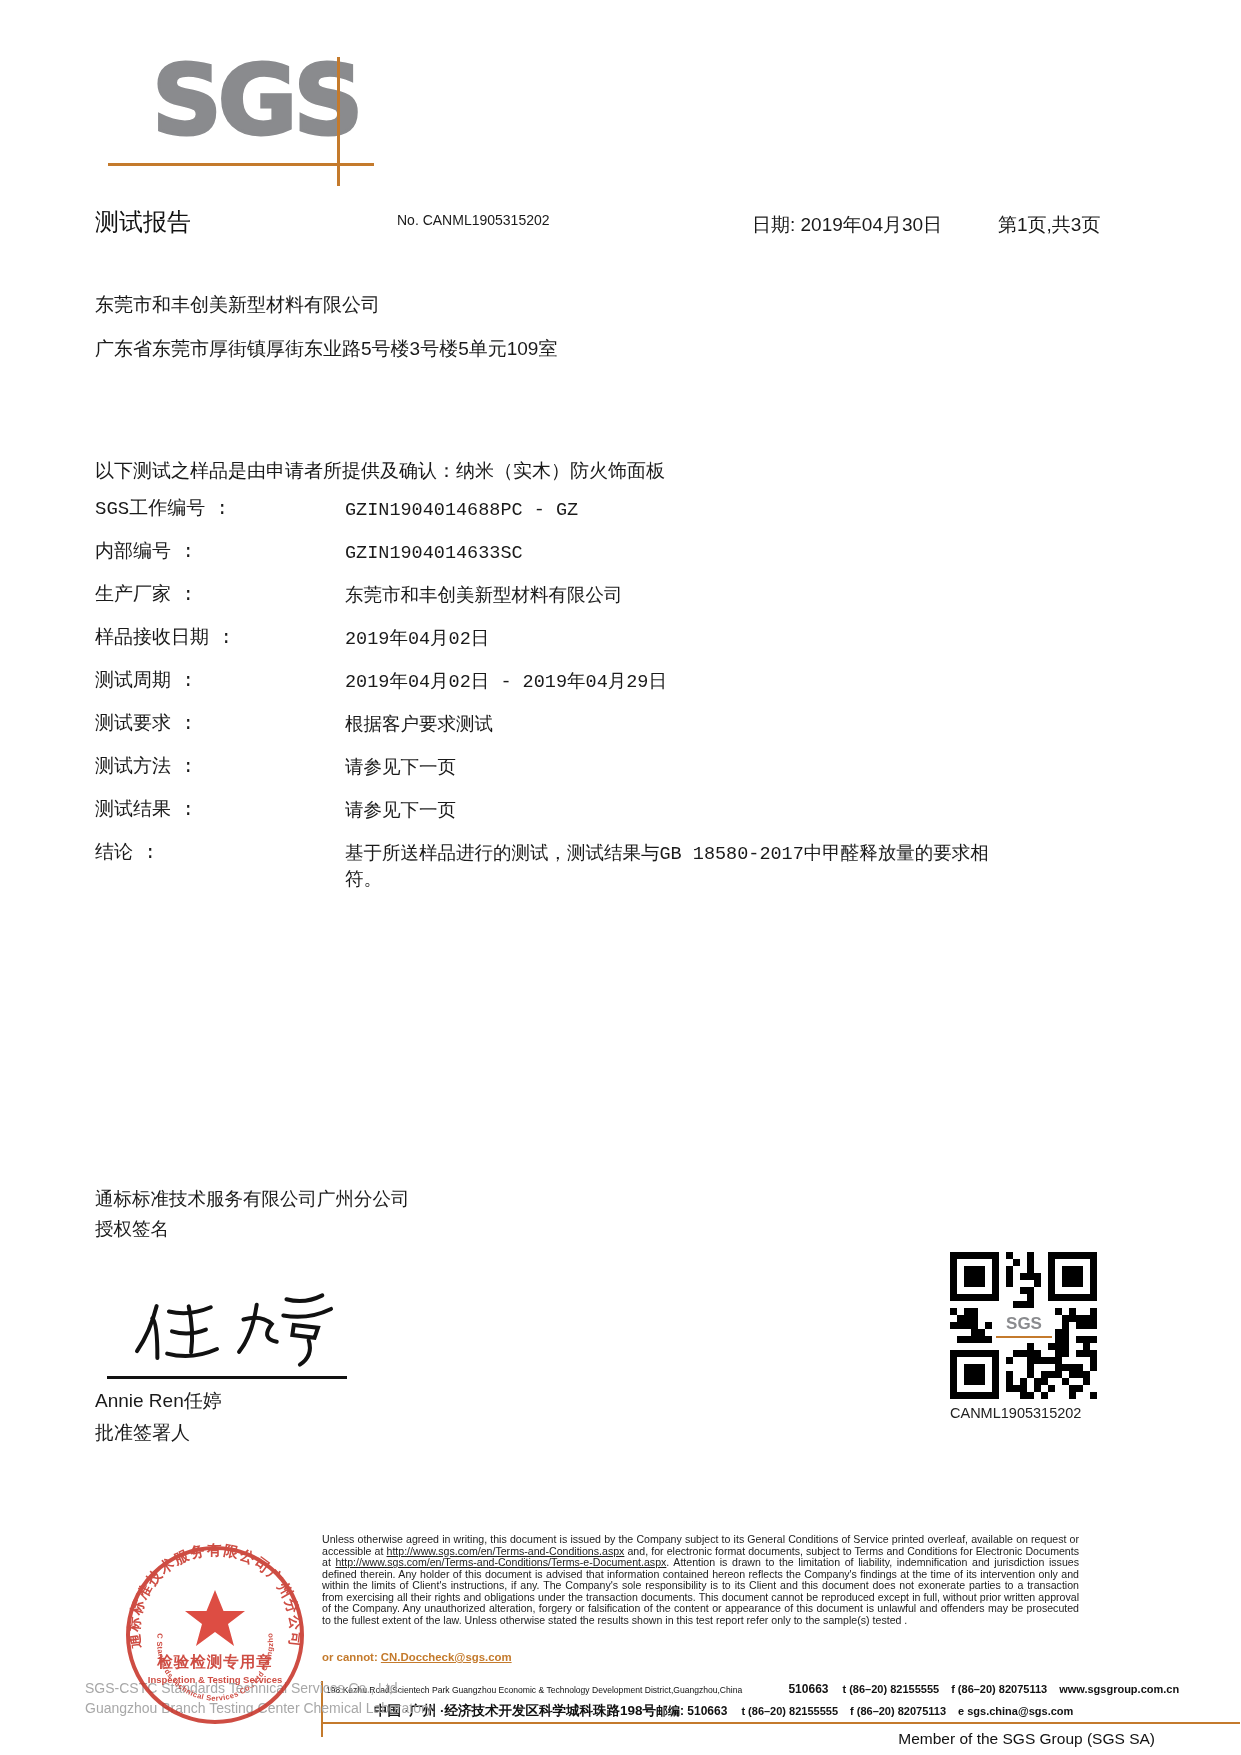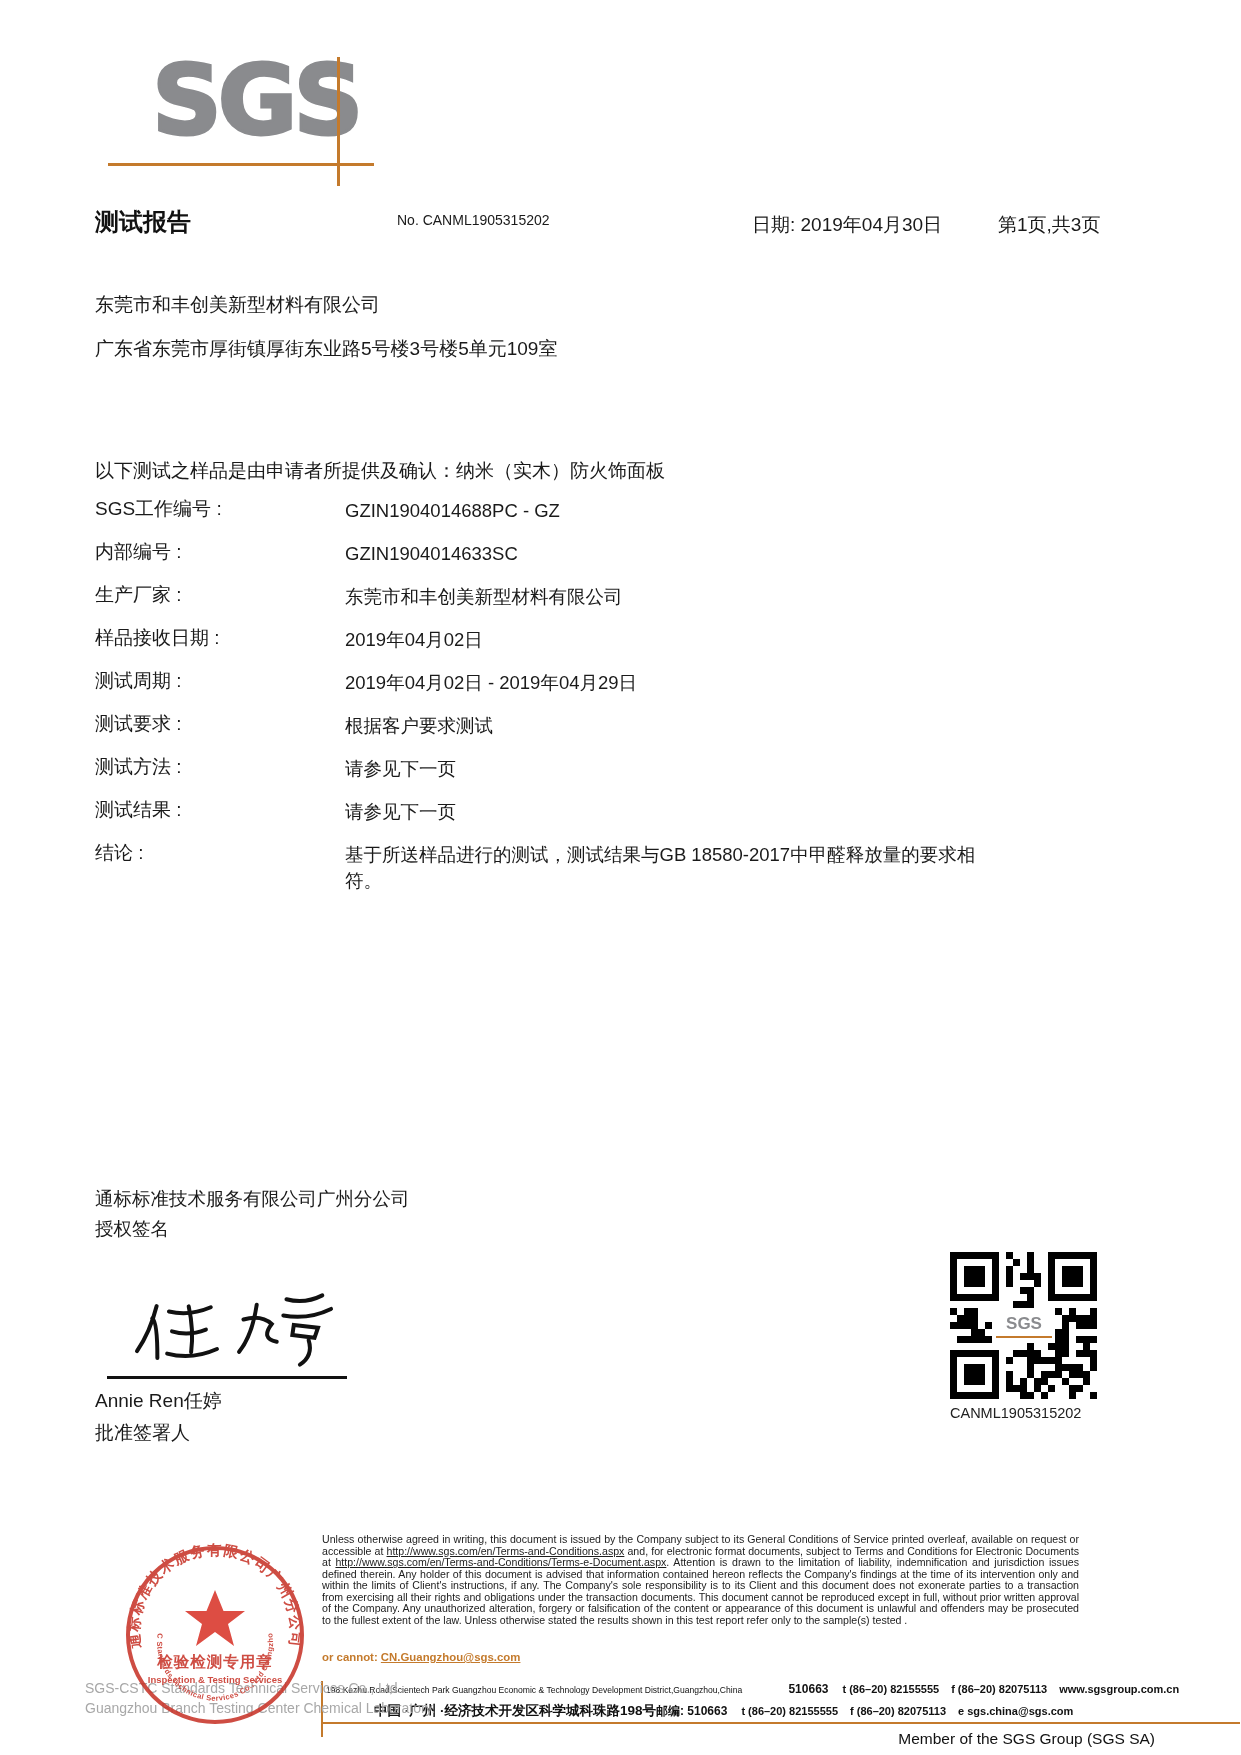--- a/index.html
+++ b/index.html
@@ -13,33 +13,33 @@
   .logo-text{
     position:absolute;left:152px;top:52px;
     font-family:"DejaVu Sans","Liberation Sans",sans-serif;
     font-weight:bold;font-size:97px;line-height:1;color:#8a8b8e;
     letter-spacing:-4px;-webkit-text-stroke:3px #8a8b8e;
   }
   .logo-hline{position:absolute;left:108px;top:163px;width:266px;height:3px;background:var(--accent);}
   .logo-vline{position:absolute;left:337px;top:57px;width:3px;height:129px;background:var(--accent);}
 
   
-  .title{position:absolute;left:95px;top:206px;font-size:24px;font-weight:bold;color:#111;}
+  .title{position:absolute;left:95px;top:206px;font-size:24px;font-weight:normal;color:#111;}
   .report-no{position:absolute;left:397px;top:212px;font-size:14px;}
   .report-date{position:absolute;left:752px;top:212px;font-size:19px;}
   .report-page{position:absolute;left:998px;top:212px;font-size:19px;}
 
   
   .app-name{position:absolute;left:95px;top:292px;font-size:19px;}
   .app-addr{position:absolute;left:95px;top:336px;font-size:19px;}
 
   
   .sample{position:absolute;left:95px;top:458px;font-size:19px;}
   .fields{position:absolute;left:95px;top:498px;width:1000px;}
-  .frow{display:flex;margin-bottom:17px;}
+  .frow{display:flex;margin-bottom:17px;font-family:Liberation Mono, monospace;}
   .flabel{width:250px;flex:0 0 250px;font-size:19px;line-height:22px;}
   .fvalue{width:648px;font-size:18.5px;line-height:26px;}
 
   
   .sign-co{position:absolute;left:95px;top:1184px;font-size:18.5px;line-height:30px;}
 
   
   .qr-wrap{position:absolute;left:950px;top:1252px;width:147px;}
   .qr-box{position:relative;width:147px;height:147px;background:#fff;}
   .qr-label{
@@ -309,21 +309,21 @@
       <textPath href="#arcEN" startOffset="50%" text-anchor="middle">SGS-CSTC Standards Technical Services Co., Ltd Guangzhou Branch</textPath>
     </text>
     <polygon points="95,50 103.5,71 125,71 108,84 114,106 95,92 76,106 82,84 65,71 86.5,71" fill="#d9352a"></polygon>
     <text x="95" y="127" text-anchor="middle" fill="#c8352a" font-size="15.5" font-weight="bold" letter-spacing="1" font-family="Liberation Sans, sans-serif">检验检测专用章</text>
     <text x="95" y="143" text-anchor="middle" fill="#c8352a" font-size="9.5" font-weight="bold" font-family="Liberation Sans, sans-serif">Inspection &amp; Testing Services</text>
   </svg>
 
   <div class="disclaimer" id="disclaimer"><span>Unless otherwise agreed in writing, this document is issued by the Company subject to its General Conditions of Service printed overleaf, available on request or accessible at </span><span class="u">http://www.sgs.com/en/Terms-and-Conditions.aspx</span><span> and, for electronic format documents, subject to Terms and Conditions for Electronic Documents at </span><span class="u">http://www.sgs.com/en/Terms-and-Conditions/Terms-e-Document.aspx</span><span>. Attention is drawn to the limitation of liability, indemnification and jurisdiction issues defined therein. Any holder of this document is advised that information contained hereon reflects the Company's findings at the time of its intervention only and within the limits of Client's instructions, if any. The Company's sole responsibility is to its Client and this document does not exonerate parties to a transaction from exercising all their rights and obligations under the transaction documents. This document cannot be reproduced except in full, without prior written approval of the Company. Any unauthorized alteration, forgery or falsification of the content or appearance of this document is unlawful and offenders may be prosecuted to the fullest extent of the law. Unless otherwise stated the results shown in this test report refer only to the sample(s) tested .</span></div>
 
   <div class="attention">
-    <div><span>or cannot: </span><span class="u">CN.Guangzhou@sgs.com</span></div>
+    <div><span>or cannot: </span><span class="u">CN.Doccheck@sgs.com</span></div>
   </div>
 
   <div class="vline-accent"></div>
   <div class="addr">
     <div class="addr-row">
       <span class="addr-en">198 Kezhu Road,Scientech Park Guangzhou Economic &amp; Technology Development District,Guangzhou,China</span>
       <span class="addr-zip">510663</span>
       <span class="addr-t">t (86–20) 82155555</span>
       <span class="addr-t">f (86–20) 82075113</span>
       <span class="addr-web">www.sgsgroup.com.cn</span>

